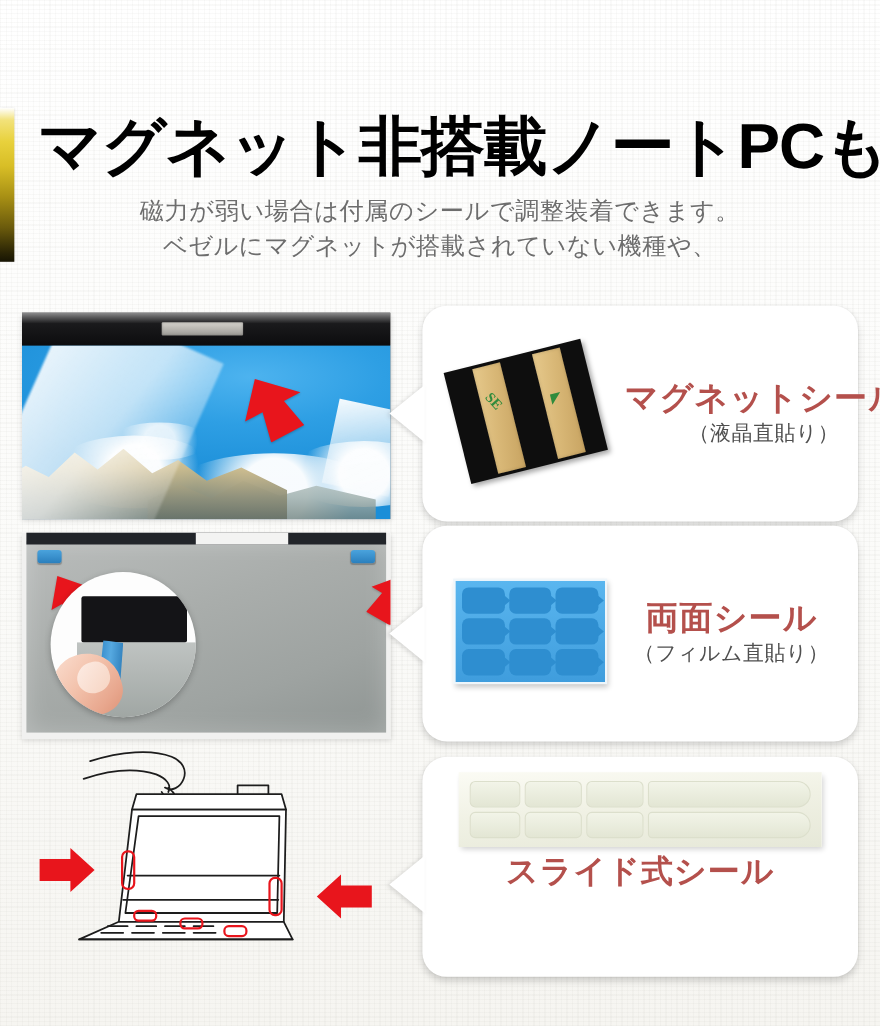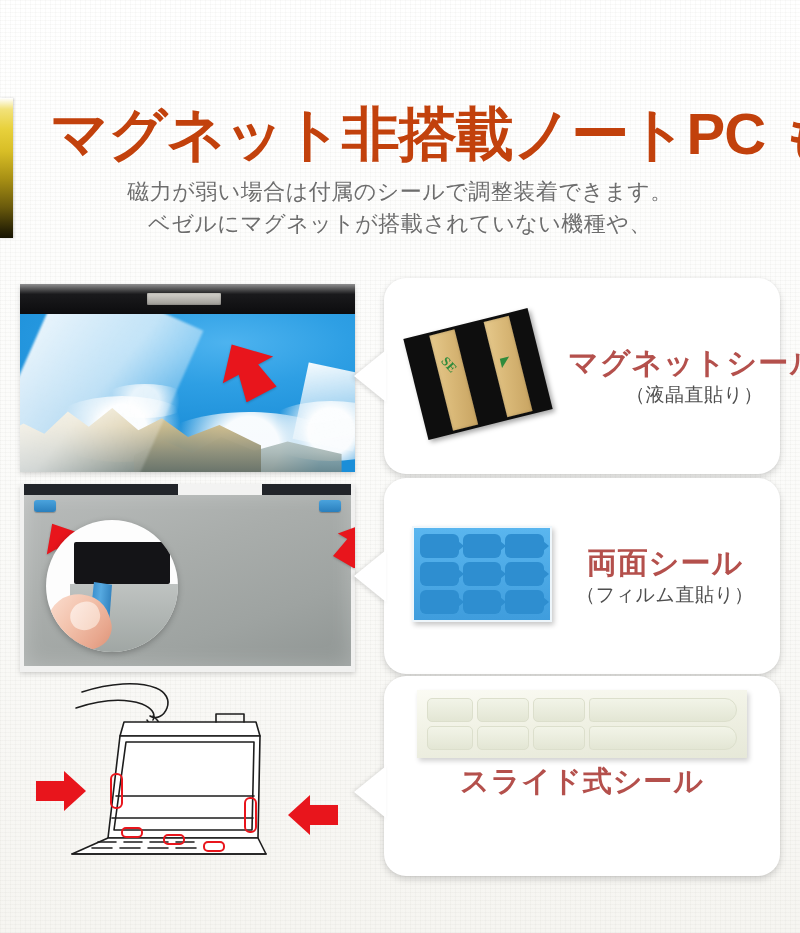--- a/index.html
+++ b/index.html
@@ -51,21 +51,21 @@
     height: 68px;
     display: flex;
     align-items: center;
     font-size: 58px;
     line-height: 1;
     font-weight: 700;
     letter-spacing: -1px;
     white-space: nowrap;
     text-shadow: 0 1px 1px rgba(255,255,255,0.85);
   }
-  .headline .hl-main { color: #c2410c; margin-left: 16px; }
+  .headline .hl-main { color: #000000; }
 
   
   .subheading {
     position: absolute;
     left: 0;
     top: 176px;
     width: 800px;
     text-align: center;
     color: #6d6d6d;
     font-size: 22px;
@@ -229,21 +229,21 @@
     left: 384px;
     top: 0px;
     width: 396px;
     height: 196px;
     background: #ffffff;
     border-radius: 22px;
     box-shadow: 0 3px 7px rgba(0,0,0,0.17), 0 0 0 1px rgba(0,0,0,0.015);
     display: flex;
     align-items: center;
   }
-  #row-3 .callout { top: 0; height: 200px; display: block; }
+  #row-3 .callout { top: 12px; height: 200px; display: block; }
 
   
   .callout-tail {
     position: absolute;
     left: -30px;
     top: 50%;
     transform: translateY(-50%);
     width: 0; height: 0;
     border-top: 26px solid transparent;
     border-bottom: 26px solid transparent;

